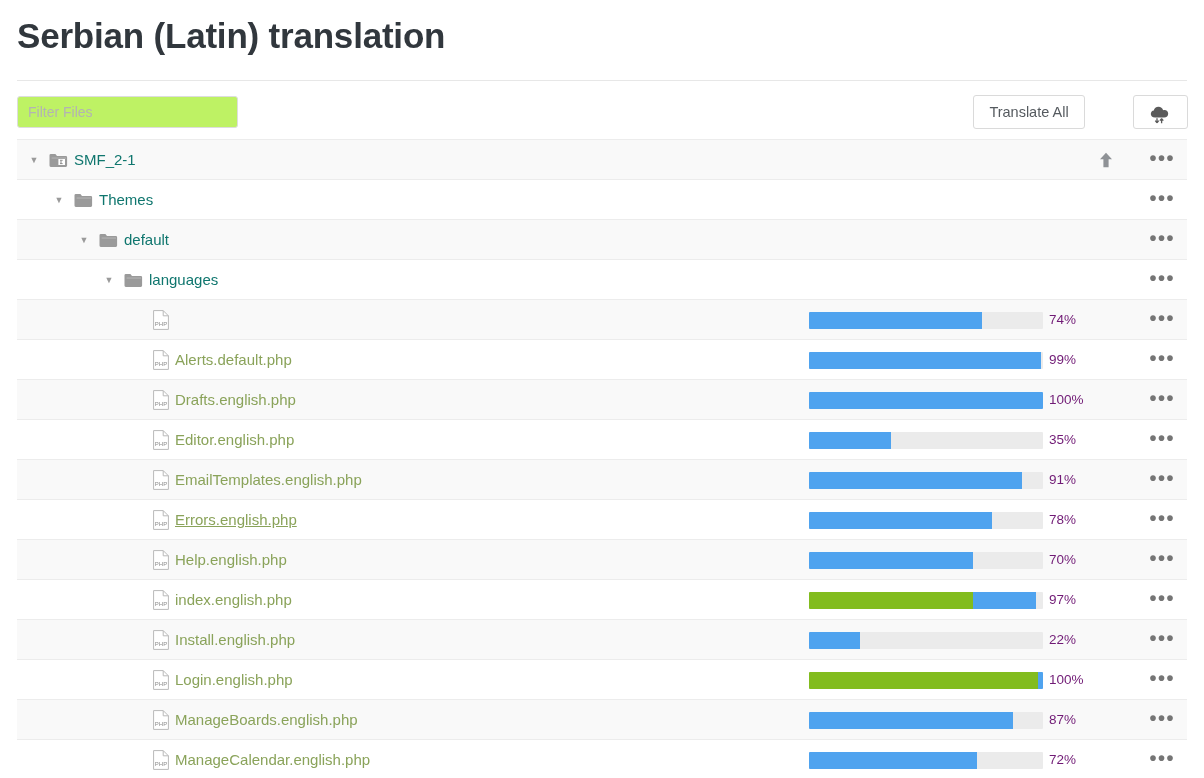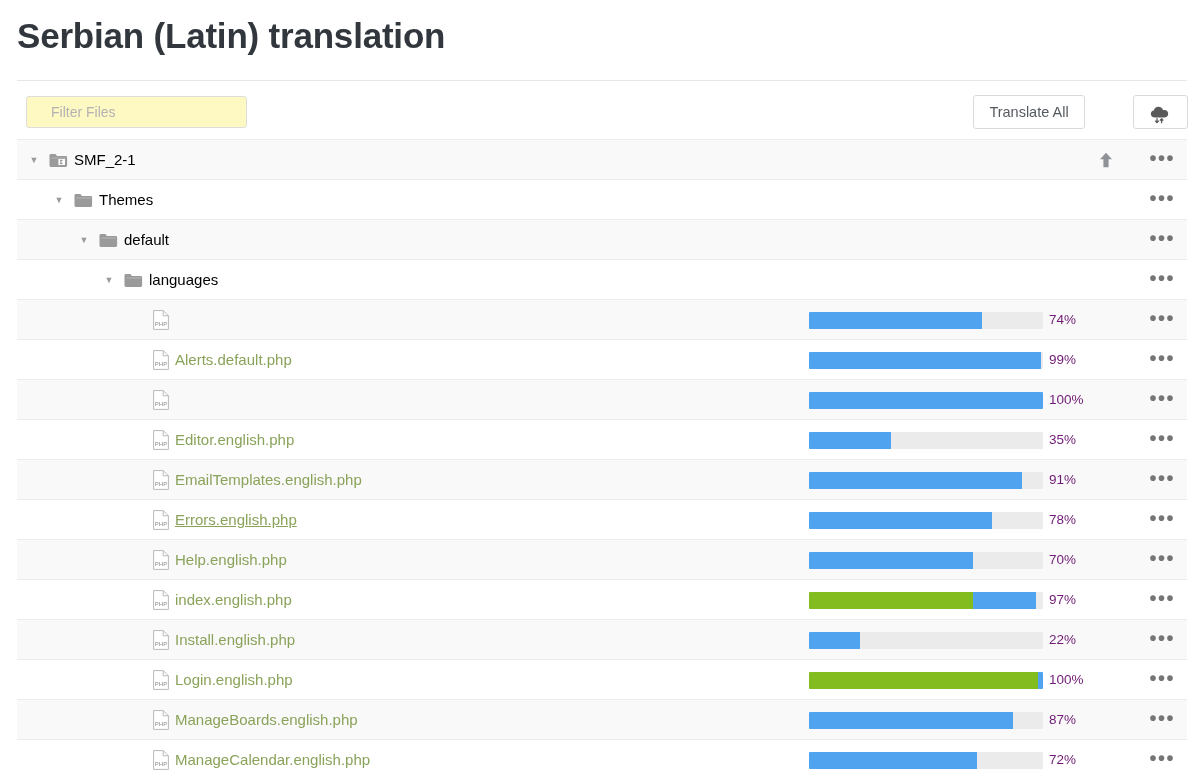--- a/index.html
+++ b/index.html
@@ -32,29 +32,29 @@
   }
 
   
   .toolbar {
     position: absolute;
     left: 0; top: 90px;
     width: 1204px; height: 44px;
   }
   .filter-input {
     position: absolute;
-    left: 26px; top: 6px;
+    left: 17px; top: 6px;
     width: 221px; height: 32px;
     border: 1px solid #dddddd;
     border-radius: 3px;
-    background: #fef9c3;
+    background: #bef264;
     font-family: "Liberation Sans", sans-serif;
     font-size: 14px;
     color: #555;
-    padding: 0 24px;
+    padding: 0 10px;
     outline: none;
   }
   .filter-input::placeholder { color: #b3b3b3; }
 
   .btn {
     position: absolute;
     top: 5px;
     height: 34px;
     border: 1px solid #dadada;
     border-radius: 3px;
@@ -110,21 +110,21 @@
   }
   .row-label {
     position: absolute;
     top: 0; height: 40px;
     line-height: 40px;
     font-size: 15px;
     color: #8aa35a;
     white-space: nowrap;
     cursor: pointer;
   }
-  .row-label.folder { color: #000000; }
+  .row-label.folder { color: #0f766e; }
 
   
   .bar-track {
     position: absolute;
     left: 792px; top: 12px;
     width: 234px; height: 17px;
     background: #ebebeb;
     border-radius: 1px;
     overflow: hidden;
   }
@@ -260,20 +260,21 @@
         <div class="row-actions">•••</div>
       </div>
       <div class="row odd">
         <div class="icon-wrap" style="left: 136px;">
           <svg width="16" height="20" viewBox="0 0 16 20">
             <path d="M0.6 0.6 L10.2 0.6 L15.4 5.8 L15.4 19.4 L0.6 19.4 Z" fill="#ffffff" stroke="#b9b9b9" stroke-width="1"></path>
             <path d="M10.2 0.6 L10.2 5.8 L15.4 5.8" fill="none" stroke="#b9b9b9" stroke-width="1"></path>
             <text x="8" y="16.4" text-anchor="middle" font-size="6" fill="#8d8d8d" font-family="&quot;Liberation Sans&quot;, sans-serif">PHP</text>
           </svg>
         </div>
+        <div class="row-label" style="left: 158px;">Drafts.english.php</div>
         <div class="bar-track">
           <div class="bar-seg bar-translated" style="left: 0px; width: 234px;"></div>
         </div>
         <div class="pct">100%</div>
         <div class="row-actions">•••</div>
       </div>
       <div class="row">
         <div class="icon-wrap" style="left: 136px;">
           <svg width="16" height="20" viewBox="0 0 16 20">
             <path d="M0.6 0.6 L10.2 0.6 L15.4 5.8 L15.4 19.4 L0.6 19.4 Z" fill="#ffffff" stroke="#b9b9b9" stroke-width="1"></path>

